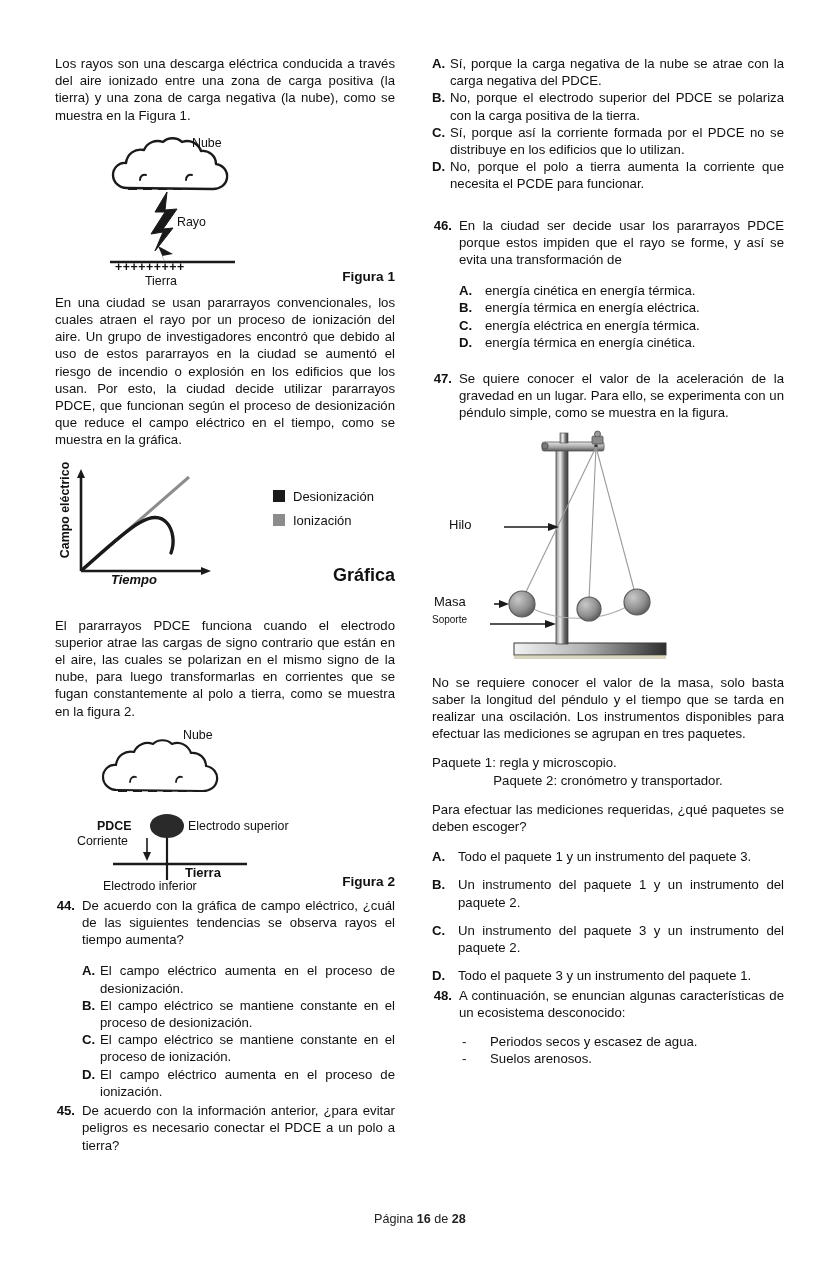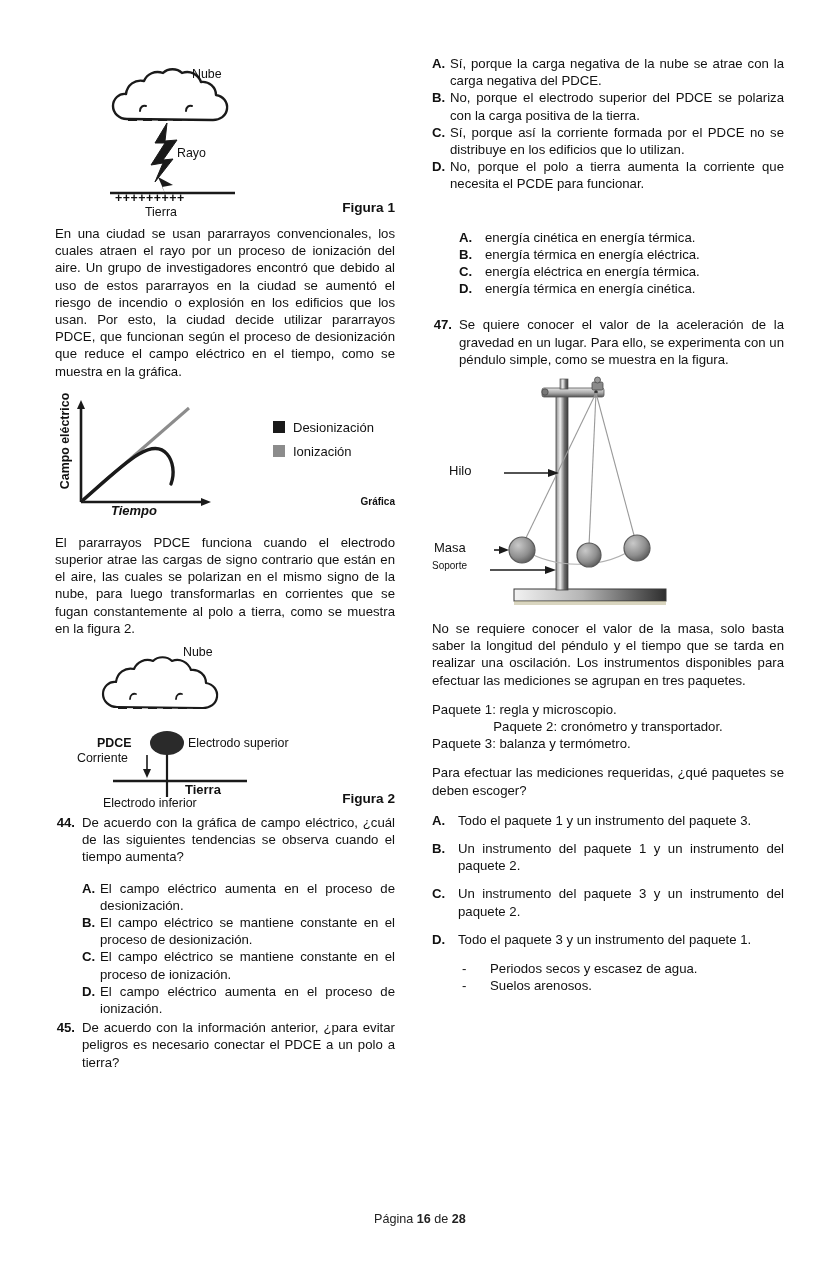--- a/index.html
+++ b/index.html
@@ -141,30 +141,31 @@
     top: 103px;
     font-weight: bold;
     font-size: 13px;
     font-style: italic;
   }
   .graph-caption {
     position: absolute;
     right: 0;
     top: 96px;
     font-weight: bold;
-    font-size: 10px;
+    font-size: 18px;
   }
 </style>
 </head>
 <body>
 
 <div class="page">
 
   <div class="col col-left">
 
+    <p class="body">Los rayos son una descarga eléctrica conducida a través del aire ionizado entre una zona de carga positiva (la tierra) y una zona de carga negativa (la nube), como se muestra en la Figura 1.</p>
 
     <div class="fig-wrap" style="height:152px;margin-top:12px;">
       <svg width="340" height="150" viewBox="0 0 340 150">
 
         <path d="M72 52 C64 52 58 46 58 39 C58 32 64 26 71 27 C72 18 80 12 89 14
                  C92 7 100 3 108 6 C113 1 122 1 127 6 C135 3 143 7 146 15
                  C154 14 161 20 161 28 C168 29 173 35 172 42 C171 49 165 53 158 53 Z" fill="#ffffff" stroke="#1a1a1a" stroke-width="2.4" stroke-linejoin="round"></path>
 
         <path d="M85 44 C85 40 88 38 91 39" fill="none" stroke="#1a1a1a" stroke-width="2" stroke-linecap="round"></path>
         <path d="M131 44 C131 40 134 38 137 39" fill="none" stroke="#1a1a1a" stroke-width="2" stroke-linecap="round"></path>
@@ -205,21 +206,21 @@
           <span>Desionización</span>
         </div>
         <div class="legend-row">
           <span class="legend-sw gray"></span>
           <span>Ionización</span>
         </div>
       </div>
       <div class="graph-caption">Gráfica</div>
     </div>
 
-    <p class="body" style="margin-top:14px;">El pararrayos PDCE funciona cuando el electrodo superior atrae las cargas de signo contrario que están en el aire, las cuales se polarizan en el mismo signo de la nube, para luego transformarlas en corrientes que se fugan constantemente al polo a tierra, como se muestra en la figura 2.</p>
+    <p class="body" style="margin-top:28px;">El pararrayos PDCE funciona cuando el electrodo superior atrae las cargas de signo contrario que están en el aire, las cuales se polarizan en el mismo signo de la nube, para luego transformarlas en corrientes que se fugan constantemente al polo a tierra, como se muestra en la figura 2.</p>
 
     <div class="fig-wrap" style="height:167px;margin-top:8px;">
       <svg width="340" height="165" viewBox="0 0 340 165">
 
         <path d="M62 62 C54 62 48 56 48 49 C48 42 54 36 61 37 C62 28 70 22 79 24
                  C82 17 90 13 98 16 C103 11 112 11 117 16 C125 13 133 17 136 25
                  C144 24 151 30 151 38 C158 39 163 45 162 52 C161 59 155 63 148 63 Z" fill="#ffffff" stroke="#1a1a1a" stroke-width="2.2" stroke-linejoin="round"></path>
         <path d="M75 54 C75 50 78 48 81 49" fill="none" stroke="#1a1a1a" stroke-width="1.8" stroke-linecap="round"></path>
         <path d="M121 54 C121 50 124 48 127 49" fill="none" stroke="#1a1a1a" stroke-width="1.8" stroke-linecap="round"></path>
         <line x1="63" y1="63" x2="149" y2="63" stroke="#1a1a1a" stroke-width="2.2" stroke-dasharray="9,6"></line>
@@ -237,21 +238,21 @@
       <div class="fig-label" style="left:42px;top:91px;font-weight:bold;">PDCE</div>
       <div class="fig-label" style="left:133px;top:91px;">Electrodo superior</div>
       <div class="fig-label" style="left:22px;top:106px;">Corriente</div>
       <div class="fig-label bold" style="left:130px;top:137px;">Tierra</div>
       <div class="fig-label" style="left:48px;top:151px;text-align:right;">Electrodo inferior</div>
       <div class="fig-caption" style="right:0px;top:146px;">Figura 2</div>
     </div>
 
     <div class="q">
       <div class="q-num">44.</div>
-      <div class="q-text">De acuerdo con la gráfica de campo eléctrico, ¿cuál de las siguientes tendencias se observa cuando el tiempo aumenta?</div>
+      <div class="q-text">De acuerdo con la gráfica de campo eléctrico, ¿cuál de las siguientes tendencias se observa rayos el tiempo aumenta?</div>
     </div>
     <div class="opts" style="margin-left:27px;">
       <div class="opt">
         <span class="opt-ltr">A.</span>
         <span class="opt-txt">El campo eléctrico aumenta en el proceso de desionización.</span>
       </div>
       <div class="opt">
         <span class="opt-ltr">B.</span>
         <span class="opt-txt">El campo eléctrico se mantiene constante en el proceso de desionización.</span>
       </div>
@@ -288,20 +289,24 @@
         <span class="opt-txt">Sí, porque así la corriente formada por el PDCE no se distribuye en los edificios que lo utilizan.</span>
       </div>
       <div class="opt">
         <span class="opt-ltr">D.</span>
         <span class="opt-txt">No, porque el polo a tierra aumenta la corriente que necesita el PCDE para funcionar.</span>
       </div>
     </div>
 
     <div class="gap-l"></div>
 
+    <div class="q">
+      <div class="q-num">46.</div>
+      <div class="q-text">En la ciudad ser decide usar los pararrayos PDCE porque estos impiden que el rayo se forme, y así se evita una transformación de</div>
+    </div>
     <div class="opts" style="margin-left:27px;">
       <div class="opt">
         <span class="opt-ltr wide">A.</span>
         <span class="opt-txt" style="text-align:left;">energía cinética en energía térmica.</span>
       </div>
       <div class="opt">
         <span class="opt-ltr wide">B.</span>
         <span class="opt-txt" style="text-align:left;">energía térmica en energía eléctrica.</span>
       </div>
       <div class="opt">
@@ -383,21 +388,20 @@
       <div class="fig-label" style="left:0px;top:186px;font-size:10px;">Soporte</div>
     </div>
 
     <p class="body">No se requiere conocer el valor de la masa, solo basta saber la longitud del péndulo y el tiempo que se tarda en realizar una oscilación. Los instrumentos disponibles para efectuar las mediciones se agrupan en tres paquetes.</p>
 
     <div class="gap-s"></div>
 
     <div>
       <p class="body" style="text-align:left;">Paquete 1: regla y microscopio.</p>
       <p class="body" style="text-align:center;">Paquete 2: cronómetro y transportador.</p>
-      <p class="body" style="text-align:left;">Paquete 3: balanza y termómetro.</p>
     </div>
 
     <div class="gap-s"></div>
 
     <p class="body">Para efectuar las mediciones requeridas, ¿qué paquetes se deben escoger?</p>
 
     <div class="opts" style="margin-left:0px;margin-top:13px;">
       <div class="opt">
         <span class="opt-ltr wide">A.</span>
         <span class="opt-txt">Todo el paquete 1 y un instrumento del paquete 3.</span>
@@ -409,20 +413,24 @@
       <div class="opt spaced">
         <span class="opt-ltr wide">C.</span>
         <span class="opt-txt">Un instrumento del paquete 3 y un instrumento del paquete 2.</span>
       </div>
       <div class="opt spaced">
         <span class="opt-ltr wide">D.</span>
         <span class="opt-txt">Todo el paquete 3 y un instrumento del paquete 1.</span>
       </div>
     </div>
 
+    <div class="q">
+      <div class="q-num">48.</div>
+      <div class="q-text">A continuación, se enuncian algunas características de un ecosistema desconocido:</div>
+    </div>
 
     <div style="margin-left:30px;margin-top:12px;">
       <div class="dashitem">
         <span class="dash-m">-</span>
         <span>Periodos secos y escasez de agua.</span>
       </div>
       <div class="dashitem">
         <span class="dash-m">-</span>
         <span>Suelos arenosos.</span>
       </div>

